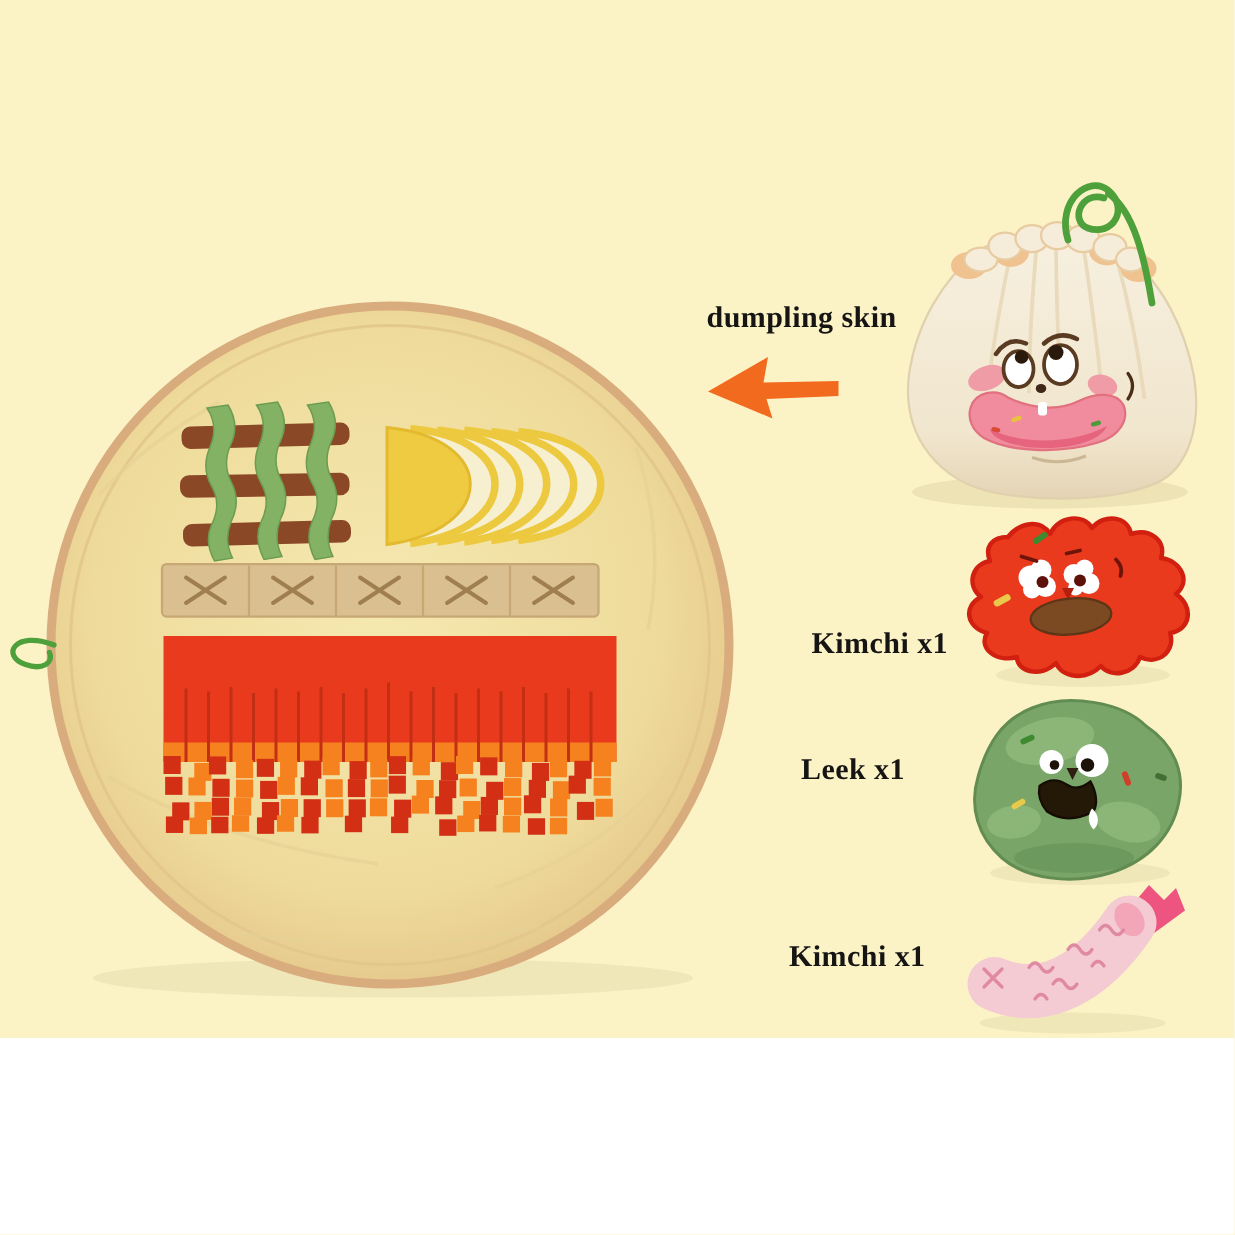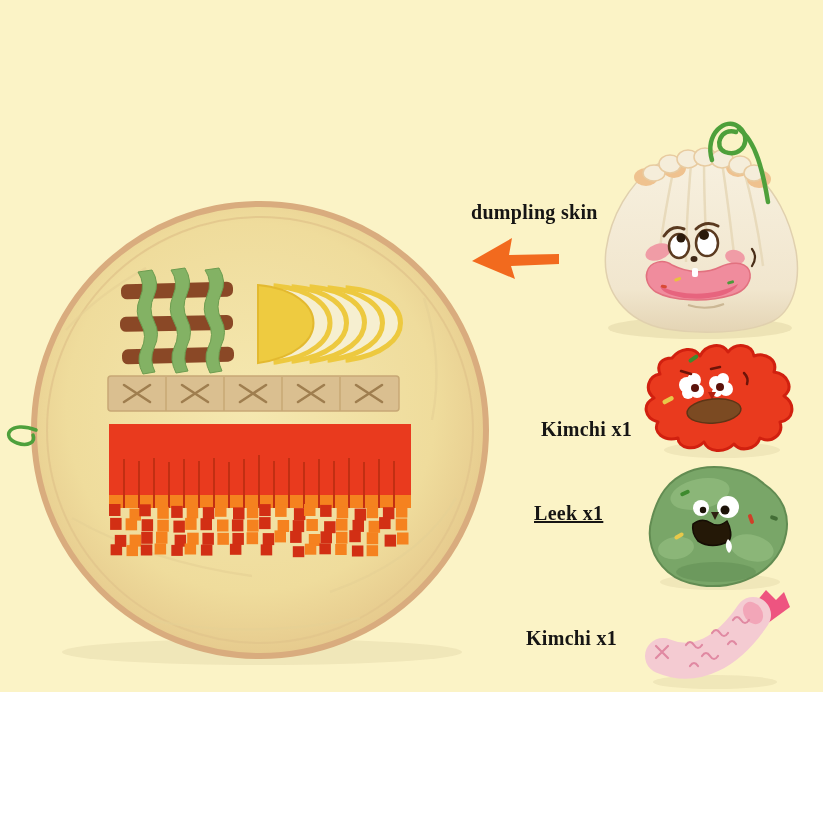--- a/index.html
+++ b/index.html
@@ -23,21 +23,21 @@
     background:var(--background);overflow:hidden;
   }
   .scene{position:absolute;left:0;top:0;width:823px;height:823px;}
   .label{
     position:absolute;
     font-weight:700;font-size:20px;color:var(--text-color);
     letter-spacing:.3px;white-space:nowrap;
   }
   .label-dumpling{left:471px;top:201px;}
   .label-kimchi{left:541px;top:381px;margin-top:37px;}
-  .label-leek{left:534px;top:502px;text-decoration:underline;}
+  .label-leek{left:534px;top:502px;}
   .label-shrimp{left:526px;top:627px;}
 </style>
 </head>
 <body>
 
 <div class="canvas">
 
   <svg class="scene" viewBox="0 0 823 823">
     <defs>
       <radialGradient id="matGrad" cx="48%" cy="45%" r="60%">

